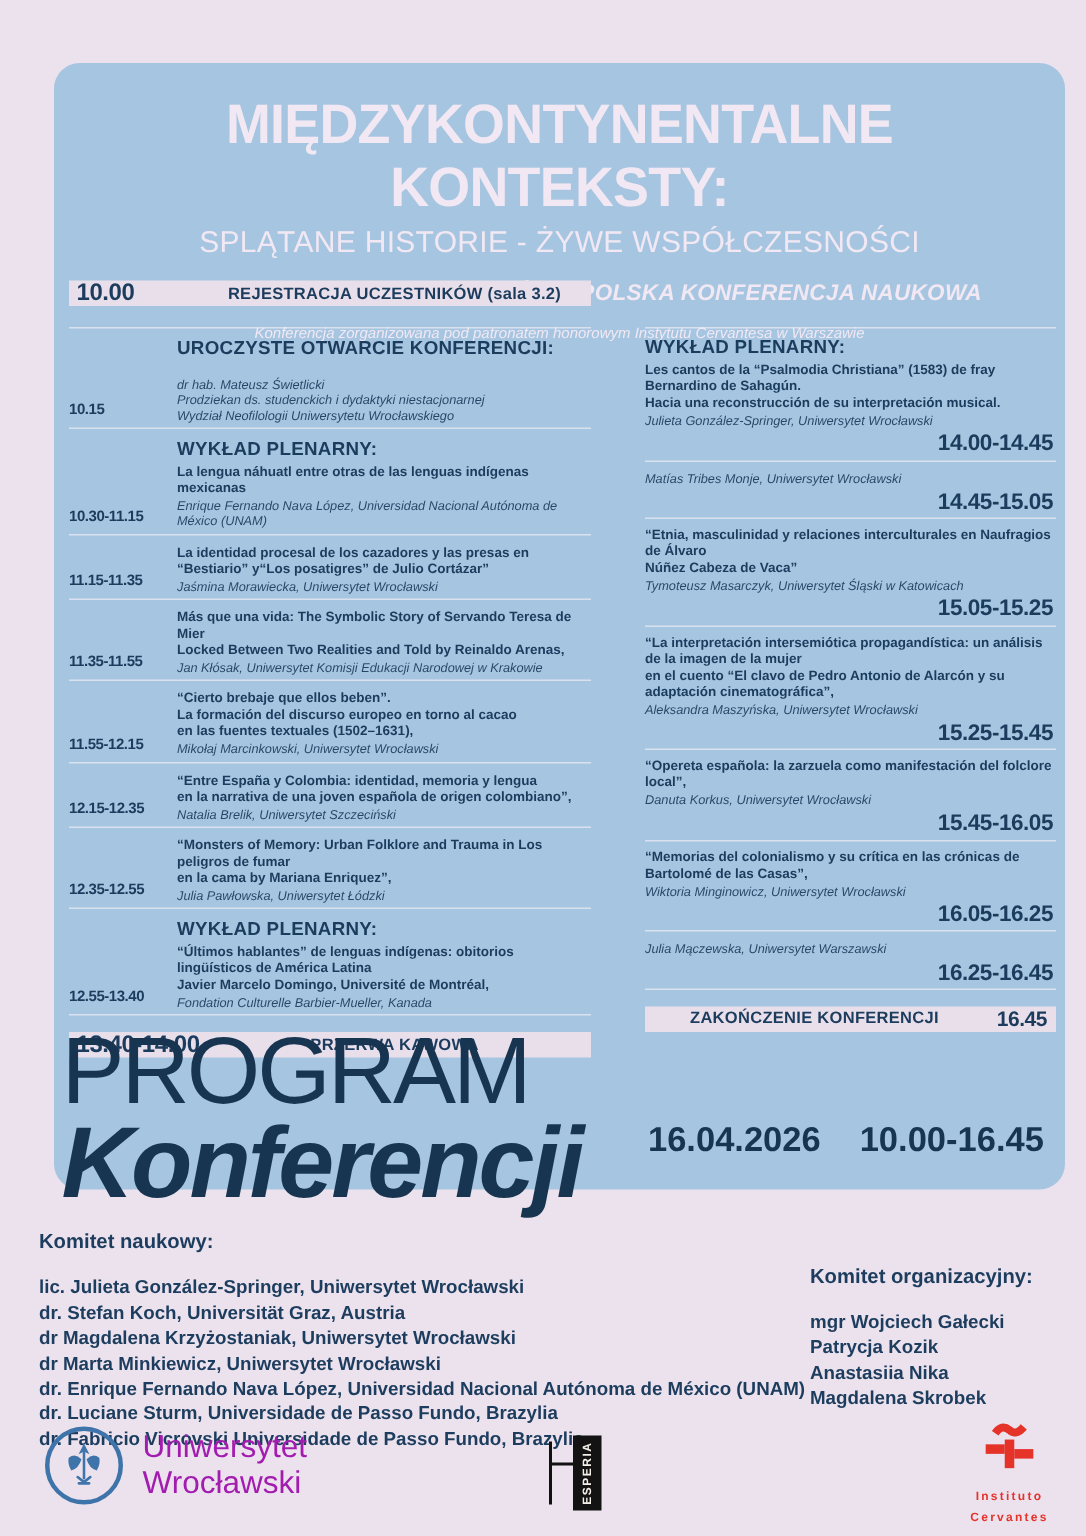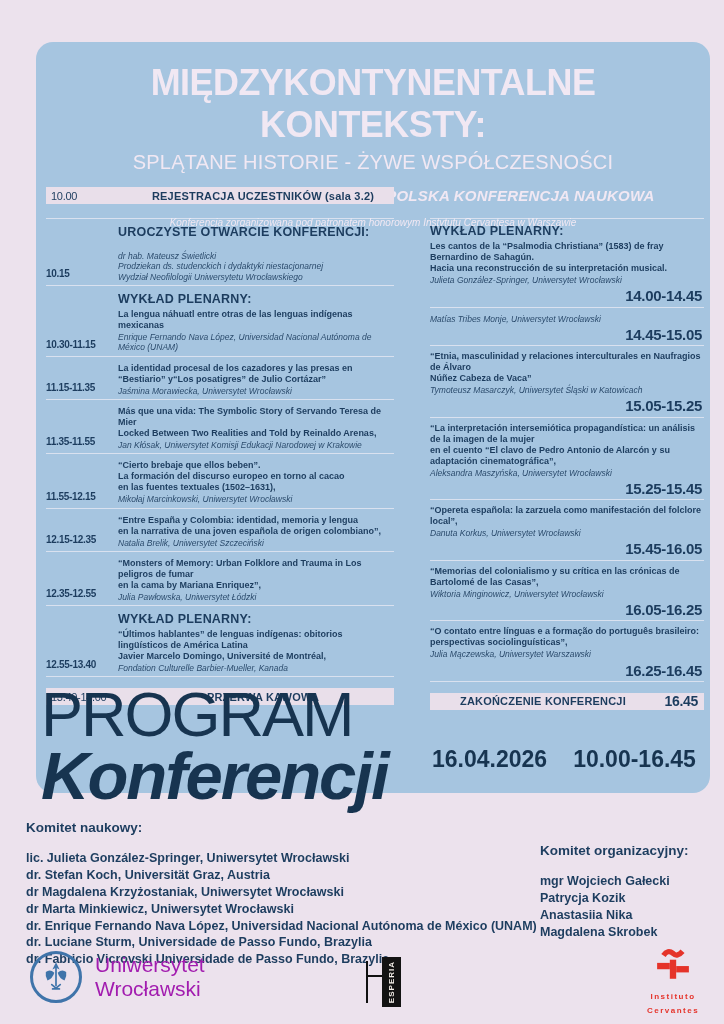--- a/index.html
+++ b/index.html
@@ -21,21 +21,21 @@
   .hdr-type{font-size:15px;font-style:italic;font-weight:700;margin-top:13px;letter-spacing:0.2px;}
   .hdr-patron{font-size:10px;font-style:italic;font-weight:400;margin-top:13px;}
   
   .col{position:absolute;top:145px;color:#1c3c5e;}
   .col-left{left:10px;width:348px;}
   .col-right{left:394px;width:274px;}
   .bar{
     background:#e9dfea;height:17px;display:flex;align-items:center;
     padding:0 5px;color:#1c3c5e;
   }
-  .bar-time{font-size:11px;font-weight:400;width:86px;letter-spacing:-0.3px;}
+  .bar-time{font-size:16px;font-weight:700;width:86px;letter-spacing:-0.3px;}
   .bar-label{flex:1;text-align:center;font-size:11px;font-weight:700;letter-spacing:0.2px;}
   .col-left .first-gap{height:14px;}
   .col-right .first-gap{height:31px;}
   .lrow{display:flex;border-bottom:1px solid rgba(245,239,247,0.65);padding:6px 0 3px;}
   .lrow.first, .rrow.first{border-top:1px solid rgba(245,239,247,0.65);}
   .ltime{width:72px;font-size:10px;font-weight:600;align-self:flex-end;
          padding-bottom:3px;letter-spacing:-0.3px;flex-shrink:0;}
   .lcontent{flex:1;}
   .sess-head{font-size:12.5px;font-weight:800;margin-bottom:3px;letter-spacing:0.2px;}
   .sess-head.gap-after{margin-bottom:12px;}
@@ -218,22 +218,20 @@
       <div class="rtime">15.45-16.05</div>
     </div>
 
     <div class="rrow">
       <div class="sess-title">“Memorias del colonialismo y su crítica en las crónicas de Bartolomé de las Casas”,</div>
       <div class="sess-speaker">Wiktoria Minginowicz, Uniwersytet Wrocławski</div>
       <div class="rtime">16.05-16.25</div>
     </div>
 
     <div class="rrow">
-      <div class="sess-title">“O contato entre línguas e a formação do português brasileiro:
-perspectivas sociolinguísticas”,</div>
       <div class="sess-speaker">Julia Mączewska, Uniwersytet Warszawski</div>
       <div class="rtime">16.25-16.45</div>
     </div>
 
     <div class="close-gap"></div>
     <div class="bar close">
       <div class="close-label">ZAKOŃCZENIE KONFERENCJI</div>
       <div class="close-time">16.45</div>
     </div>
   </div>

